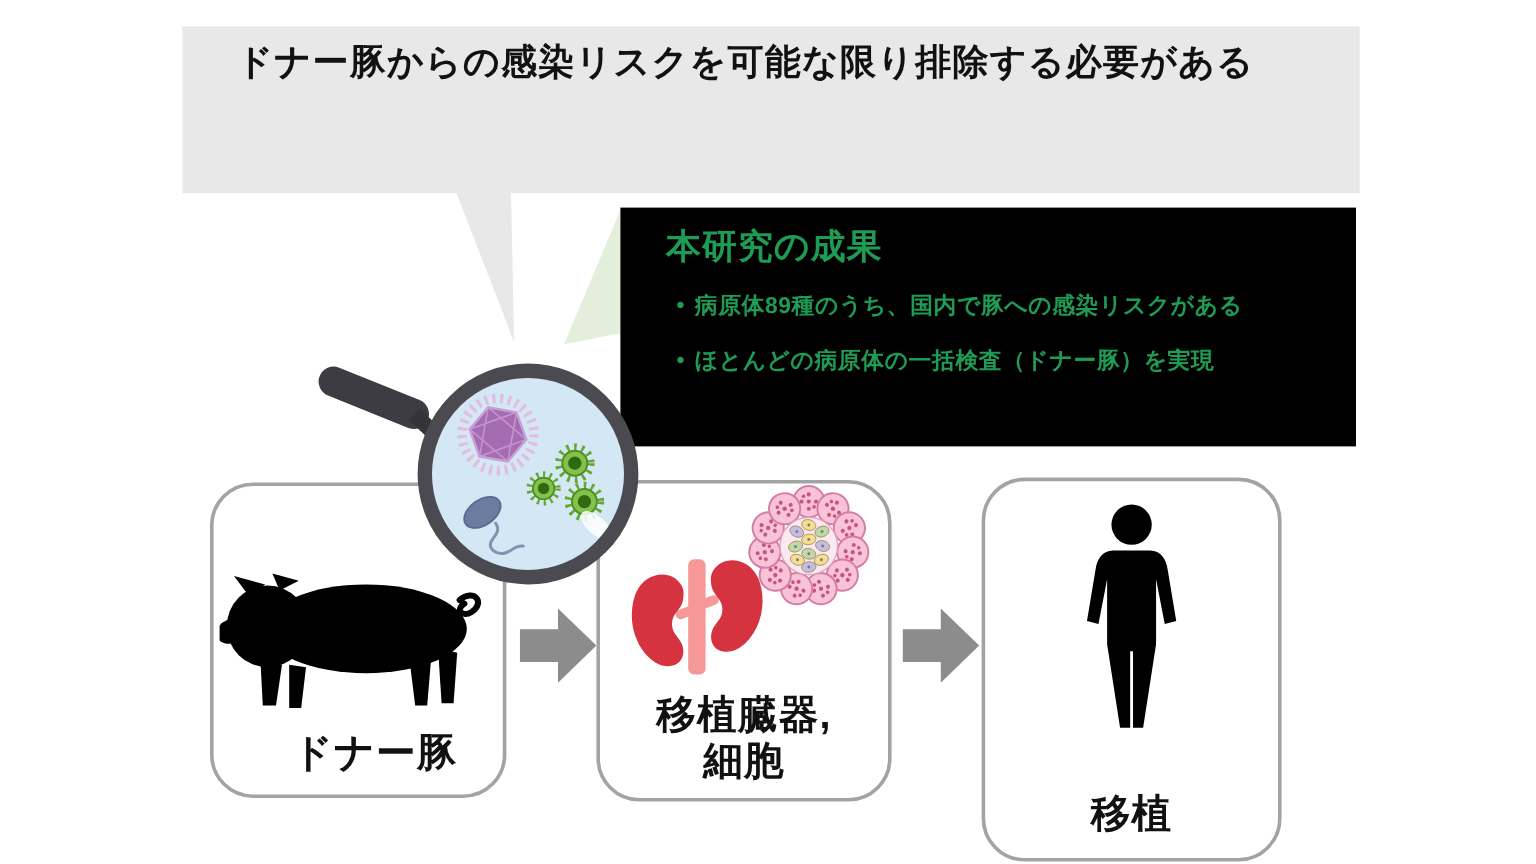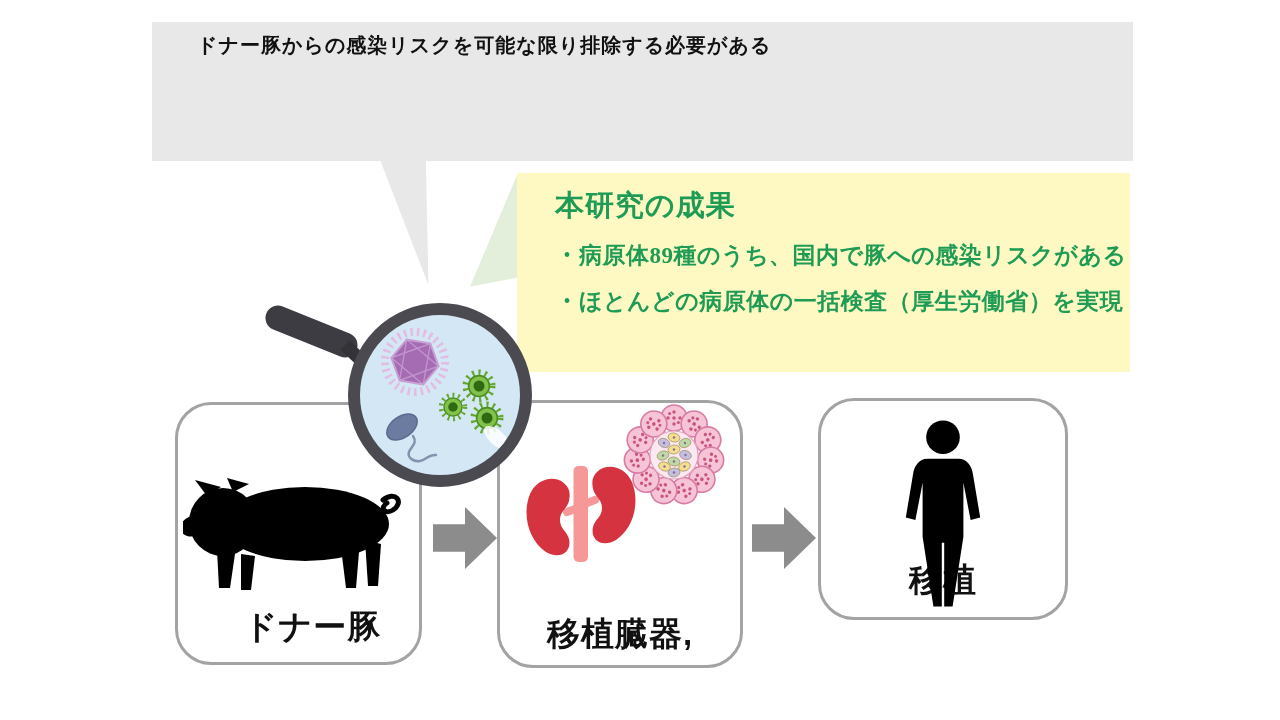--- a/index.html
+++ b/index.html
@@ -6,45 +6,45 @@
   .stage{
     position:relative;width:1280px;height:720px;background:#ffffff;
     font-family:"Liberation Sans","DejaVu Sans",sans-serif;
     overflow:hidden;color:#111;
   }
   
   .issue-box{
     position:absolute;left:152px;top:22px;width:981px;height:139px;
     background:#e8e8e8;z-index:2;box-sizing:border-box;padding:10px 0 0 45px;
   }
-  .issue-title{font-size:20px;font-weight:bold;letter-spacing:1px;white-space:nowrap;}
+  .issue-title{font-size:30px;font-weight:bold;letter-spacing:1px;white-space:nowrap;}
   .issue-detail{margin-top:7px;padding-left:8px;font-size:21px;font-weight:bold;line-height:31px;letter-spacing:.5px;white-space:nowrap;}
   .tail{position:absolute;z-index:2;}
   .tail-gray{left:378px;top:160px;width:52px;height:125px;background:#e8e8e8;
     clip-path:polygon(4% 0,92% 0,97% 100%);}
   .tail-green{left:468px;top:174px;width:50px;height:114px;background:#e3efda;
     clip-path:polygon(98% 1%,4% 99%,98% 91%);}
   
   .results-box{
     position:absolute;left:517px;top:173px;width:613px;height:199px;
-    background:#fef9c3;z-index:2;box-sizing:border-box;padding:13px 0 0 38px;font-family:Liberation Serif, serif;
+    background:#000000;z-index:2;box-sizing:border-box;padding:13px 0 0 38px;
   }
   .results-title{font-size:29px;font-weight:bold;color:#1e9b54;letter-spacing:1px;}
   .bullet-row{display:flex;align-items:flex-start;margin-top:13px;}
   .bullet-dot{width:24px;flex:0 0 24px;color:#1e9b54;font-size:20px;line-height:33px;text-align:center;}
-  .bullet-text{font-size:23px;font-weight:bold;color:#1e9b54;line-height:33px;letter-spacing:.5px;white-space:nowrap;}
+  .bullet-text{font-size:19px;font-weight:bold;color:#1e9b54;line-height:33px;letter-spacing:.5px;white-space:nowrap;}
   .hl-red{color:#dd0000;text-decoration:underline;text-decoration-color:#dd0000;text-decoration-thickness:2px;text-underline-offset:5px;}
   
   .flow-box{
     position:absolute;background:#fff;border:3px solid #a3a3a3;border-radius:36px;
     box-sizing:border-box;z-index:1;
   }
   .box-donor{left:175px;top:402px;width:247px;height:263px;}
   .box-organ{left:497px;top:400px;width:246px;height:268px;}
-  .box-human{left:818px;top:398px;width:250px;height:222px;}
+  .box-human{left:818px;top:398px;width:250px;height:320px;}
   .flow-label{
     position:absolute;left:0;right:0;text-align:center;
     font-size:33px;font-weight:bold;color:#111;line-height:38px;letter-spacing:1px;
   }
   .label-donor{bottom:16px;padding-left:28px;}
   .label-organ{bottom:12px;margin-top:36px;}
   .label-human{bottom:18px;}
   .arrow{
     position:absolute;width:64px;height:62px;background:#8c8c8c;z-index:1;
     clip-path:polygon(0% 28%,50% 28%,50% 0%,100% 50%,50% 100%,50% 72%,0% 72%);
@@ -74,21 +74,21 @@
   <div class="results-box">
     <div class="results-title">本研究の成果</div>
     <div class="bullet-row">
       <span class="bullet-dot">•</span>
       <div class="bullet-text">
         <div>病原体89種のうち、国内で豚への感染リスクがある</div>
       </div>
     </div>
     <div class="bullet-row">
       <span class="bullet-dot">•</span>
-      <div class="bullet-text">ほとんどの病原体の一括検査（厚生労働省）を実現</div>
+      <div class="bullet-text">ほとんどの病原体の一括検査（ドナー豚）を実現</div>
     </div>
   </div>
 
   <div class="flow-box box-donor">
     <div class="flow-label label-donor">ドナー豚</div>
   </div>
   <svg class="abs pig-svg" viewBox="0 0 224 118">
     <g fill="#000" transform="translate(0,4)">
       <path d="M24,18 L12,2 L38,9 Z"></path>
       <path d="M50,14 L44,0 L66,6 Z"></path>
@@ -101,20 +101,21 @@
       <path d="M182,62 L198,66 L195,108 L185,108 Z"></path>
     </g>
     <path d="M200,26 c12,-10 22,2 10,10 c-8,5 -14,-2 -6,-7" fill="none" stroke="#000" stroke-width="5" stroke-linecap="round"></path>
   </svg>
 
   <div class="arrow arrow-1"></div>
 
   <div class="flow-box box-organ">
     <div class="flow-label label-organ">
       <div>移植臓器,</div>
+      <div>細胞</div>
     </div>
   </div>
   <svg class="abs kidney-svg" viewBox="0 0 124 108">
     <rect x="53.5" y="6" width="14.5" height="96" rx="5" fill="#f69897"></rect>
     <path d="M47,52 L60,47" stroke="#f69897" stroke-width="8" stroke-linecap="round" fill="none"></path>
     <path d="M75,40 L62,45" stroke="#f69897" stroke-width="8" stroke-linecap="round" fill="none"></path>
     <path d="M48,28 C40,14 18,16 10,34 C2,54 8,80 26,92 C40,100 52,92 49,79 C47,71 40,69 40,60 C40,51 47,49 49,41 C50,35 50,32 48,28 Z" fill="#d63340"></path>
     <g transform="translate(122,-12) scale(-1,1)">
       <path d="M48,28 C40,14 18,16 10,34 C2,54 8,80 26,92 C40,100 52,92 49,79 C47,71 40,69 40,60 C40,51 47,49 49,41 C50,35 50,32 48,28 Z" fill="#d63340"></path>
     </g>

